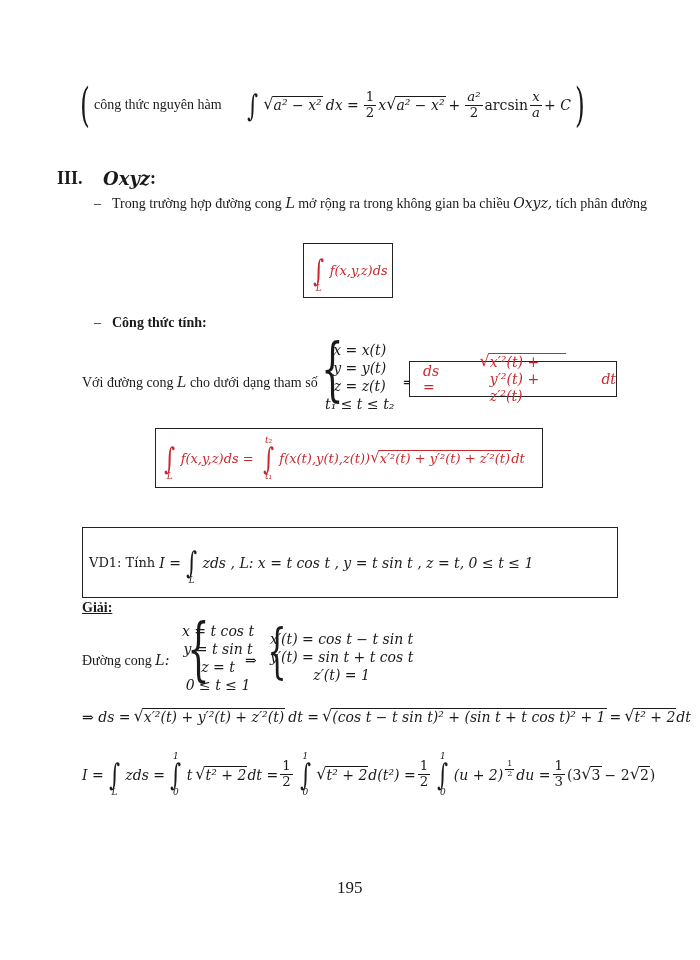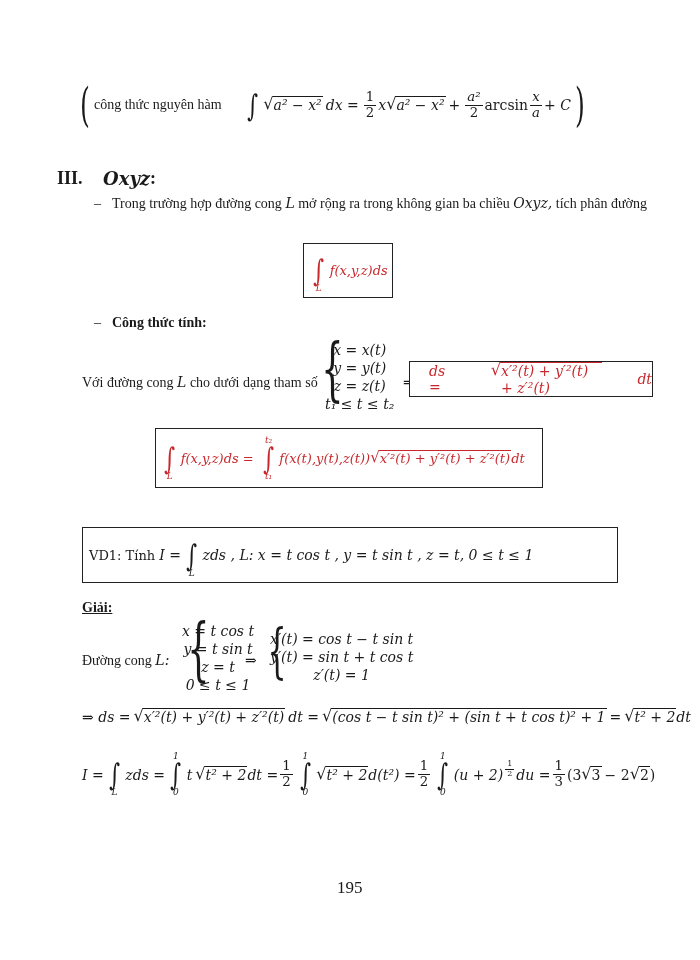--- a/index.html
+++ b/index.html
@@ -103,21 +103,21 @@
   <span>Với đường cong</span> <span class="m">L</span> <span>cho dưới dạng tham số</span>
 </div>
 <div class="brace" style="left:310px; top:334px; font-size:70px; line-height:1; transform:scaleX(0.5);">{</div>
 <div class="sys m" style="left:325px; top:341px; align-items:center;">
   <div>x = x(t)</div>
   <div>y = y(t)</div>
   <div>z = z(t)</div>
   <div>t₁ ≤ t ≤ t₂</div>
 </div>
 <div class="abs mu" style="left:403px; top:374px;">⇒</div>
-<div class="box" style="left:409px; top:361px; width:244px; height:36px; display:flex; align-items:center; padding-left:19px;gap:35px;">
+<div class="box" style="left:409px; top:361px; width:208px; height:36px; display:flex; align-items:center; padding-left:13px;gap:35px;">
   <span class="m red" style="margin-right:3px;">ds =</span>
   <span class="sqrt m red">
       <span class="rad">√</span>
       <span class="under">x′²(t) + y′²(t) + z′²(t)</span>
     </span>
   <span class="m red">dt</span>
 </div>
 
 <div class="box" style="left:155px; top:428px; width:388px; height:60px; display:flex; align-items:center; padding-left:3px; font-size:13px;">
   <span class="int red">
@@ -132,21 +132,21 @@
       <span class="lim">t₁</span>
     </span>
   <span class="m red">f(x(t),y(t),z(t))</span>
   <span class="sqrt m red">
       <span class="rad">√</span>
       <span class="under">x′²(t) + y′²(t) + z′²(t)</span>
     </span>
   <span class="m red">dt</span>
 </div>
 
-<div class="box" style="left:82px; top:527px; width:536px; height:56px; display:flex; align-items:center; padding-left:6px; font-size:14px;">
+<div class="box" style="left:82px; top:527px; width:536px; height:71px; display:flex; align-items:center; padding-left:6px; font-size:14px;">
   <span style="font-family:'DejaVu Serif',serif; font-size:13px; margin-right:4px;">VD1: Tính</span>
   <span class="m">I =</span>
   <span class="int">
       <span class="lim"></span>
       <span class="sym">∫</span>
       <span class="lim">L</span>
     </span>
   <span class="m">zds , L: x = t cos t , y = t sin t , z = t, 0 ≤ t ≤ 1</span>
 </div>
 

